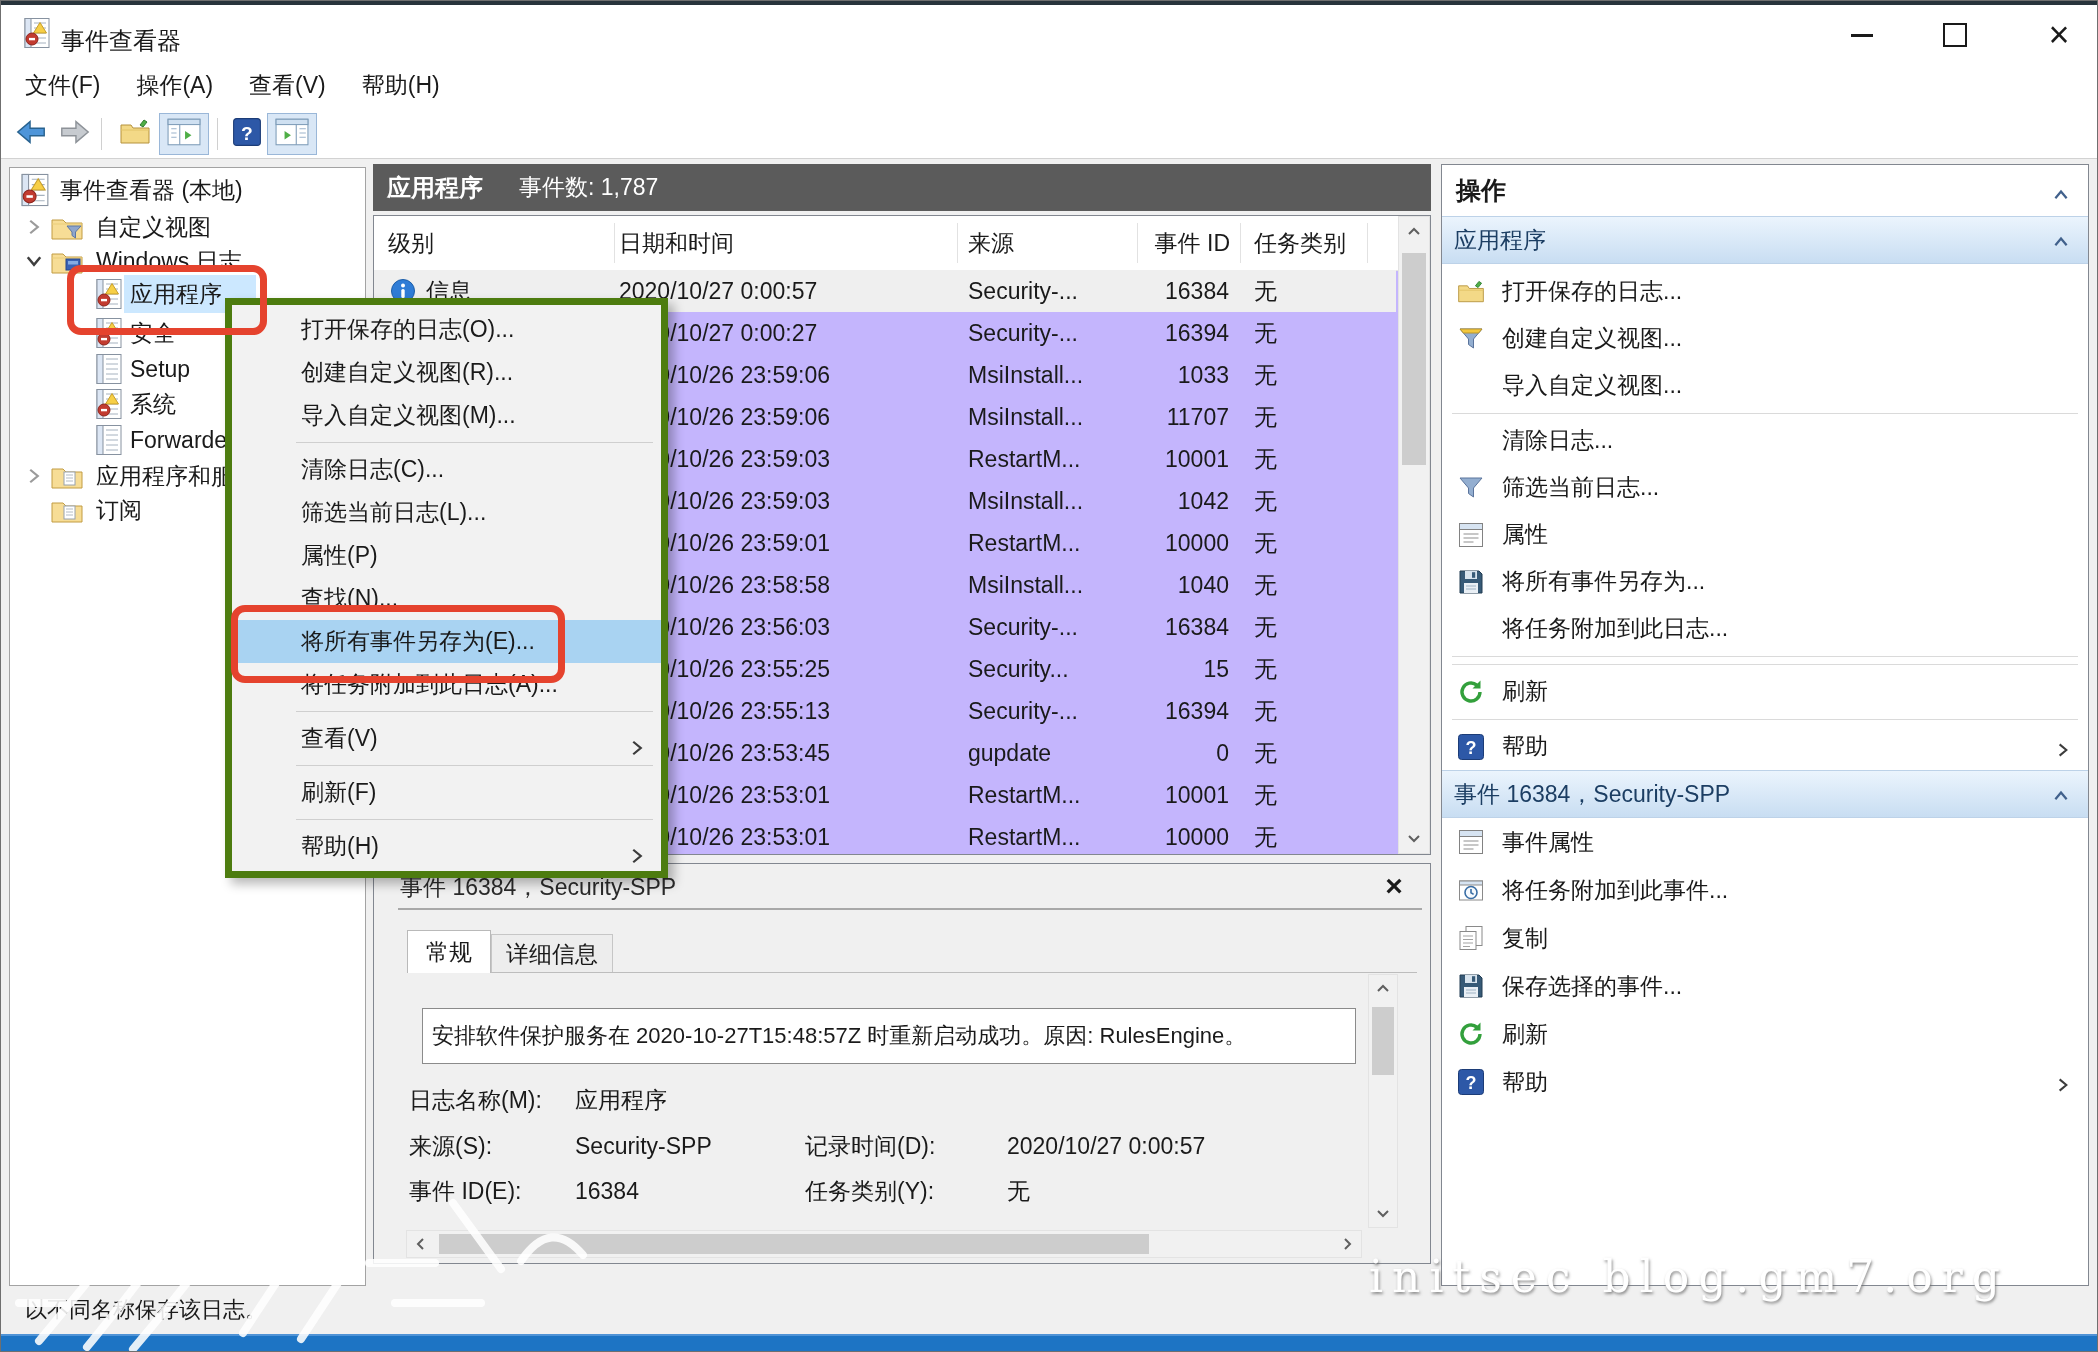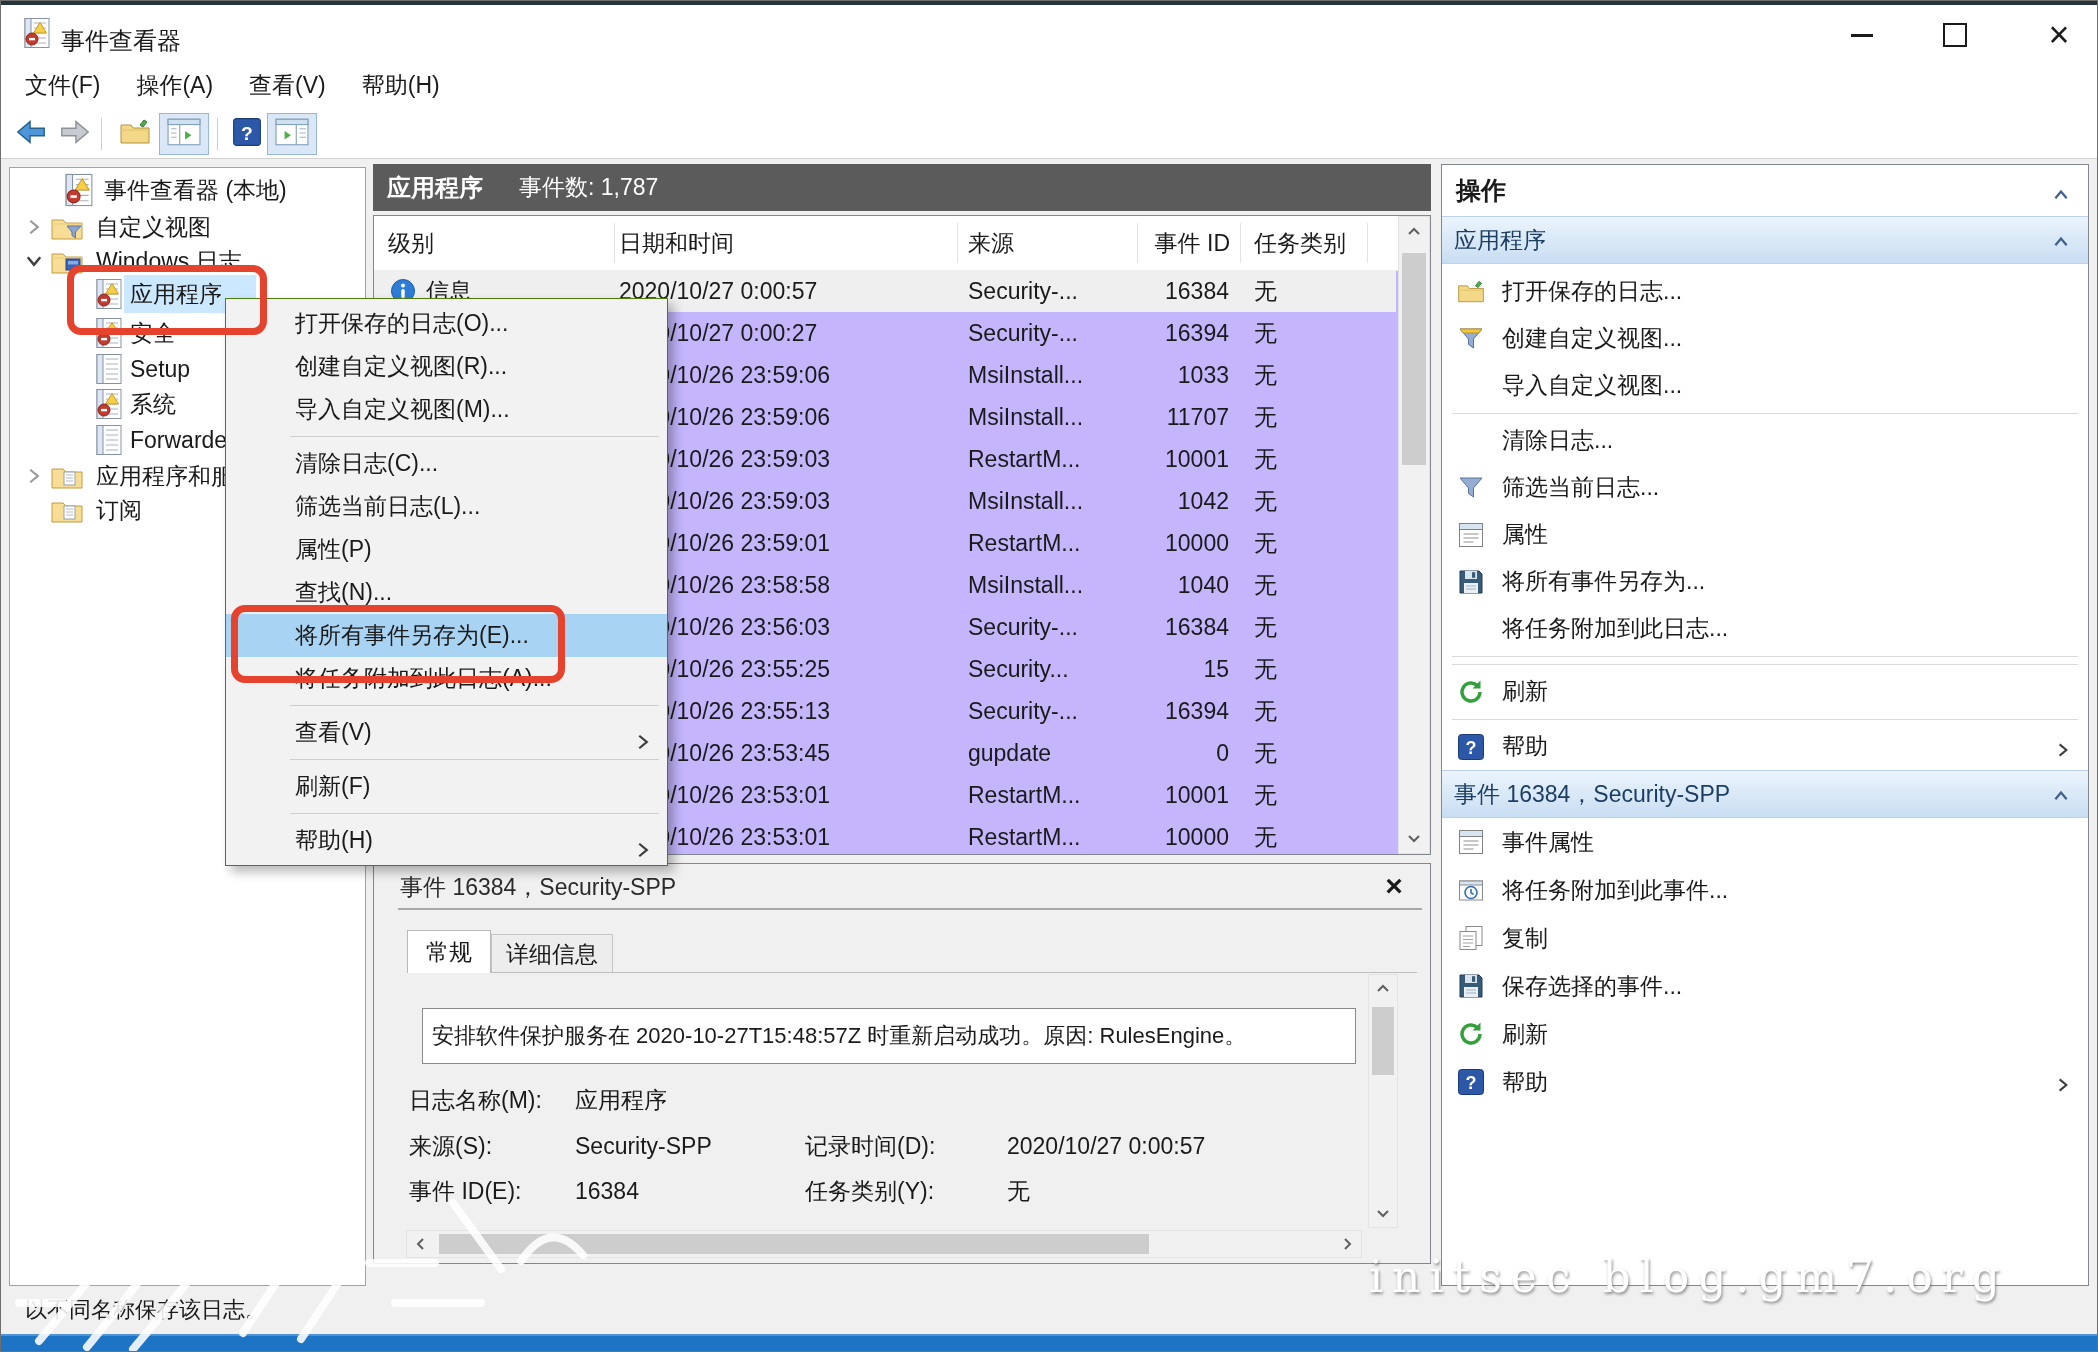--- a/index.html
+++ b/index.html
@@ -64,21 +64,21 @@
   .ap-item{height:47px;display:flex;align-items:center;padding-left:12px;font-size:23px;position:relative;}
   .ap-item2{height:48px;}
   .ap-ico{width:34px;height:30px;margin-right:14px;flex:none;display:flex;align-items:center;justify-content:center;}
   .ap-ico svg{width:30px;height:28px;}
   .ap-sep{height:8px;position:relative;}
   .ap-sep i{position:absolute;left:10px;right:10px;top:4px;border-top:1px solid #dadada;}
   .ap-sub{position:absolute;right:16px;top:50%;margin-top:-9px;width:18px;height:18px;}
   .ap-sub svg{width:18px;height:18px;}
   .ap-collapse{position:absolute;right:18px;top:50%;margin-top:-9px;width:18px;height:18px;}
   .ap-collapse svg{width:18px;height:18px;}
-  .context-menu{left:224px;top:297px;width:443px;background:#f2f2f2;border:1px solid #4d7c0f;
+  .context-menu{left:224px;top:297px;width:443px;background:#f2f2f2;border:7px solid #4d7c0f;
                 box-shadow:6px 6px 10px rgba(0,0,0,.28);padding:3px 0;z-index:40;box-sizing:border-box;}
   .cm-item{height:43px;line-height:43px;padding-left:69px;font-size:23px;position:relative;white-space:nowrap;}
   .cm-hl{background:#a9d3f2;}
   .cm-sep{margin:5px 8px 5px 64px;border-top:1px solid #cfcfcf;height:0;}
   .cm-sub{position:absolute;right:14px;top:50%;margin-top:-10px;width:20px;height:20px;}
   .cm-sub svg{width:20px;height:20px;}
   .red-box{position:absolute;border:7px solid #e5432e;border-radius:14px;z-index:50;}
   .statusbar{left:0;top:1285px;width:100%;height:48px;background:#f0f0f0;display:flex;align-items:center;padding-left:24px;font-size:22px;box-sizing:border-box;}
   .bluebar{left:0;top:1333px;width:100%;height:19px;background:#1d74c4;border-top:2px solid #4f93d6;box-sizing:border-box;}
   .watermark{left:1368px;top:1250px;font-family:"DejaVu Serif","Liberation Serif",serif;font-size:44px;letter-spacing:9px;
@@ -160,21 +160,21 @@
             <line x1="20" y1="6" x2="20" y2="25" stroke="#7f9db9"></line>
             <path d="M23 10h6M23 14h6M23 18h6" stroke="#9bb3cc"></path>
             <path d="M9 12l6 4-6 4z" fill="#4fae46"></path>
           </svg></span>
       </div>
       <div class="abs tb-sep" style="left: 100px;"></div>
       <div class="abs tb-sep" style="left: 216px;"></div>
     </div>
 
   <div class="abs tree-pane" id="tree-pane">
-      <div class="tree-row" style="top: 2px; margin-left: 44px;">
+      <div class="tree-row" style="top: 2px;">
         <span class="tree-ico" style="left: 10px; width: 30px; height: 36px; top: 2px;"><svg viewBox="0 0 28 32">
             <rect x="2" y="1.5" width="24" height="29" fill="#fff" stroke="#8792a0"></rect>
             <rect x="2" y="1.5" width="6" height="29" fill="#dce6f4" stroke="#8792a0"></rect>
             <path d="M11 6h12M11 11h12M11 16h12M11 21h12M11 26h12" stroke="#a6b2bf" fill="none"></path>
             <path d="M17 5.5 l6.5 10.5 h-13 z" fill="#f7cf46" stroke="#c79e2a"></path>
             <circle cx="9" cy="22" r="6" fill="#c23b30" stroke="#8e241c"></circle>
             <rect x="6" y="20.9" width="6" height="2.4" fill="#fff"></rect>
           </svg></span>
         <span class="tree-label" style="left: 50px;">事件查看器 (本地)</span>
       </div>

